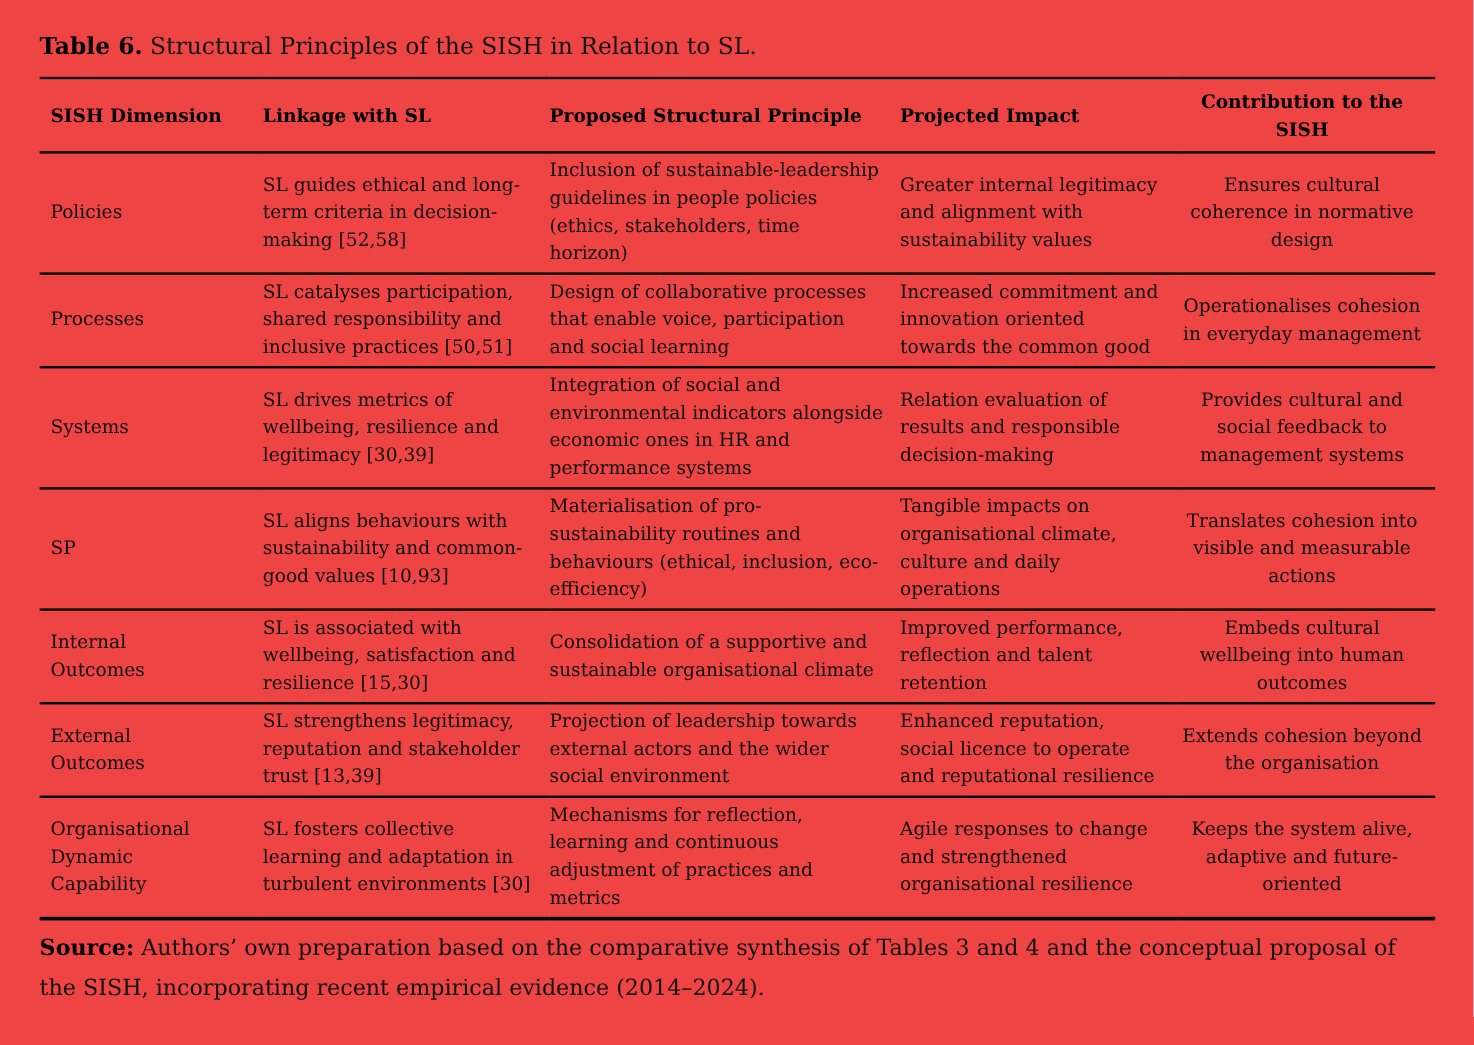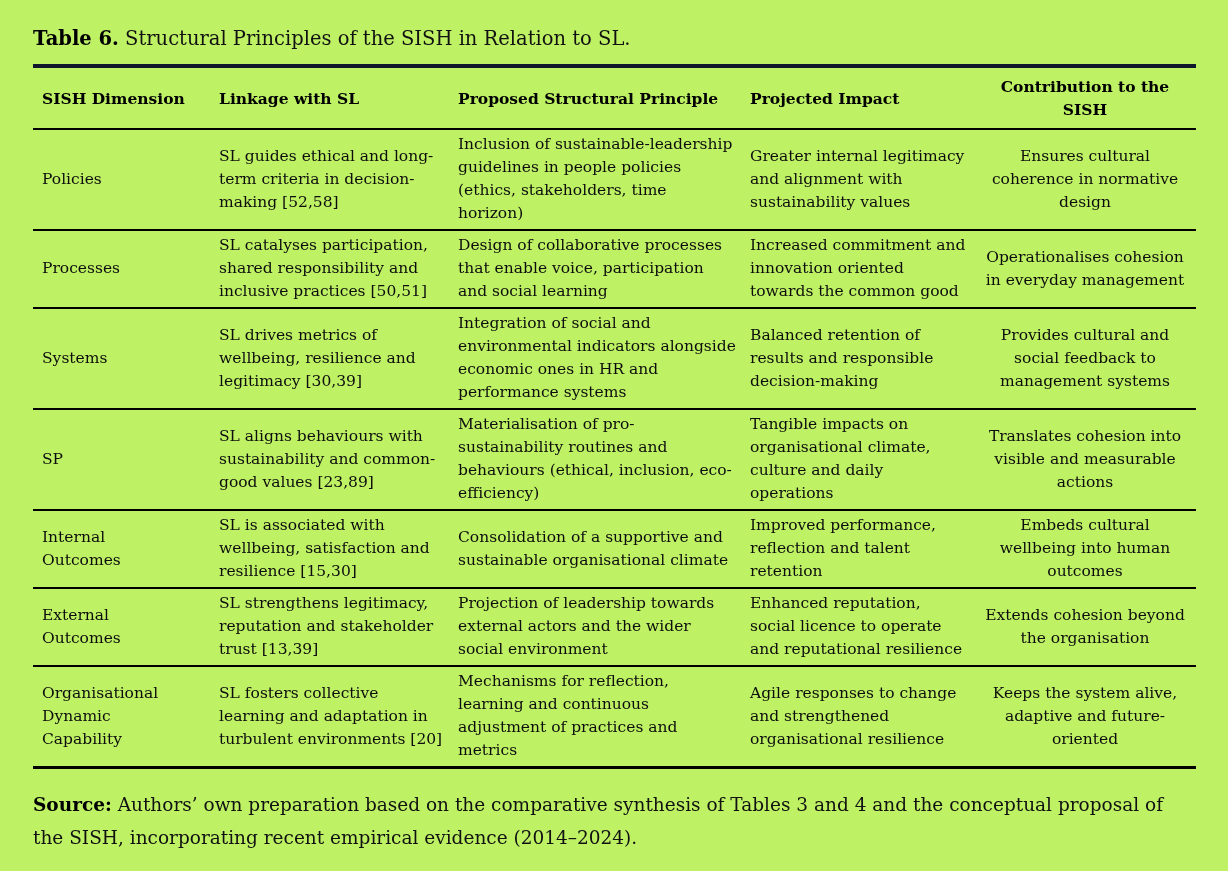--- a/index.html
+++ b/index.html
@@ -6,36 +6,36 @@
     margin: 0;
     padding: 0;
     background: #ffffff;
     font-family: "DejaVu Serif", "Liberation Serif", serif;
     color: #000000;
   }
   .page {
     position: relative;
     width: 1228px;
     height: 871px;
-    background: #bef264;
+    background: #ef4444;
     box-sizing: border-box;
     padding: 26px 32px 0 33px;
   }
   .caption {
     font-size: 19.5px;
     line-height: 1.3;
     margin: 0 0 13px 0;
     color: #111111;
   }
   .caption b { font-weight: bold; color: #000000; }
   table.sish {
     width: 1163px;
     border-collapse: collapse;
     table-layout: fixed;
-    border-top: 4px solid #0f172a;
+    border-top: 2px solid #0f172a;
     border-bottom: 3px solid #000000;
   }
   table.sish th, table.sish td {
     font-size: 15.5px;
     line-height: 23px;
     vertical-align: middle;
     text-align: left;
     font-weight: normal;
     padding: 3px 14px 4px 0;
     box-sizing: border-box;
@@ -54,21 +54,21 @@
   table.sish tr > th:last-child,
   table.sish tr > td:last-child { padding-right: 8px; text-align: center; }
   col.c1 { width: 186px; }
   col.c2 { width: 239px; }
   col.c3 { width: 292px; }
   col.c4 { width: 232px; }
   col.c5 { width: 214px; }
   .source {
     font-size: 18.5px;
     line-height: 1.75;
-    margin: 20px 0 0 0;
+    margin: 8px 0 0 0;
     width: 1163px;
     color: #111111;
   }
   .source b { font-weight: bold; color: #000000; }
 </style>
 </head>
 <body>
 
 <div class="page">
 
@@ -104,47 +104,47 @@
         <td>Processes</td>
         <td>SL catalyses participation, shared responsibility and inclusive practices [50,51]</td>
         <td>Design of collaborative processes that enable voice, participation and social learning</td>
         <td>Increased commitment and innovation oriented towards the common good</td>
         <td>Operationalises cohesion in everyday management</td>
       </tr>
       <tr>
         <td>Systems</td>
         <td>SL drives metrics of wellbeing, resilience and legitimacy [30,39]</td>
         <td>Integration of social and environmental indicators alongside economic ones in HR and performance systems</td>
-        <td>Balanced retention of results and responsible decision-making</td>
+        <td>Relation evaluation of results and responsible decision-making</td>
         <td>Provides cultural and social feedback to management systems</td>
       </tr>
       <tr>
         <td>SP</td>
-        <td>SL aligns behaviours with sustainability and common-good values [23,89]</td>
+        <td>SL aligns behaviours with sustainability and common-good values [10,93]</td>
         <td>Materialisation of pro-sustainability routines and behaviours (ethical, inclusion, eco-efficiency)</td>
         <td>Tangible impacts on organisational climate, culture and daily operations</td>
         <td>Translates cohesion into visible and measurable actions</td>
       </tr>
       <tr>
         <td>Internal Outcomes</td>
         <td>SL is associated with wellbeing, satisfaction and resilience [15,30]</td>
         <td>Consolidation of a supportive and sustainable organisational climate</td>
         <td>Improved performance, reflection and talent retention</td>
         <td>Embeds cultural wellbeing into human outcomes</td>
       </tr>
       <tr>
         <td>External Outcomes</td>
         <td>SL strengthens legitimacy, reputation and stakeholder trust [13,39]</td>
         <td>Projection of leadership towards external actors and the wider social environment</td>
         <td>Enhanced reputation, social licence to operate and reputational resilience</td>
         <td>Extends cohesion beyond the organisation</td>
       </tr>
       <tr>
         <td>Organisational Dynamic Capability</td>
-        <td>SL fosters collective learning and adaptation in turbulent environments [20]</td>
+        <td>SL fosters collective learning and adaptation in turbulent environments [30]</td>
         <td>Mechanisms for reflection, learning and continuous adjustment of practices and metrics</td>
         <td>Agile responses to change and strengthened organisational resilience</td>
         <td>Keeps the system alive, adaptive and future-oriented</td>
       </tr>
     </tbody>
   </table>
 
   <p class="source"><b>Source:</b>
     <span>Authors’ own preparation based on the comparative synthesis of Tables 3 and 4 and the conceptual proposal of the SISH, incorporating recent empirical evidence (2014–2024).</span></p>
 

